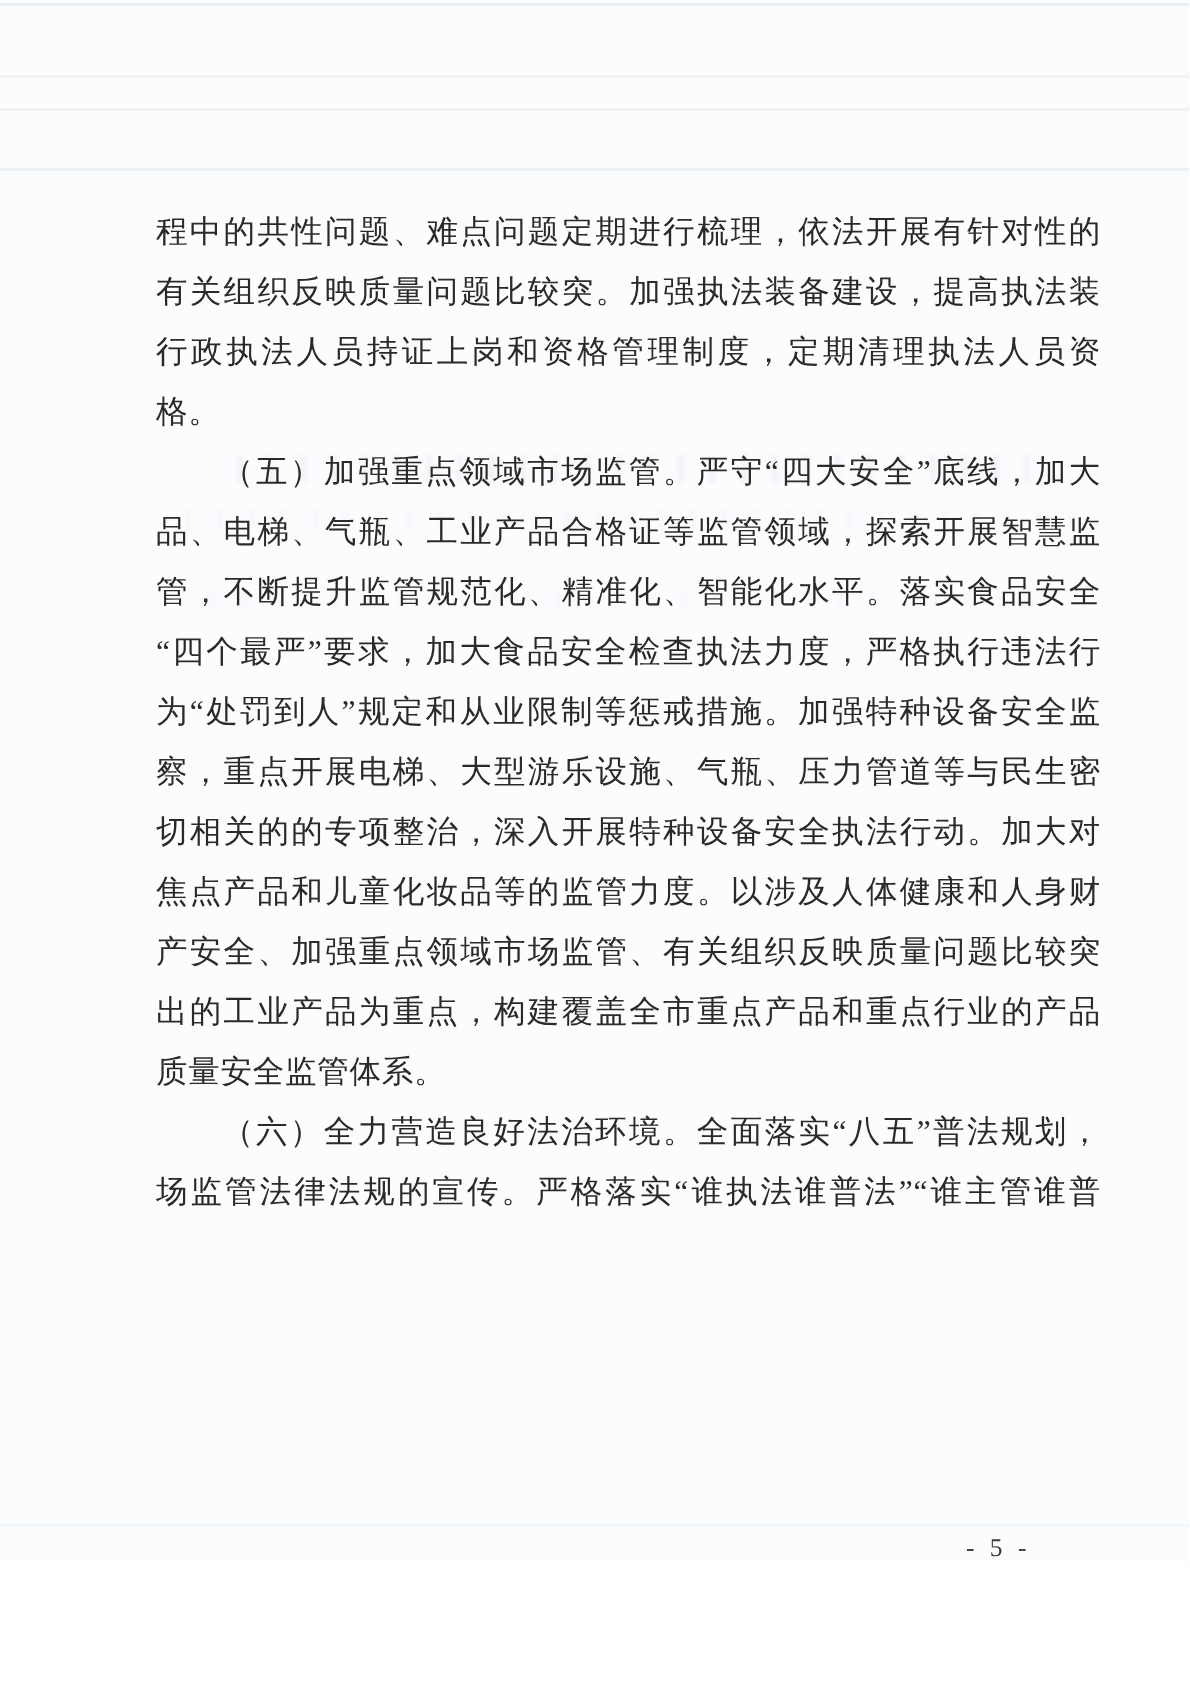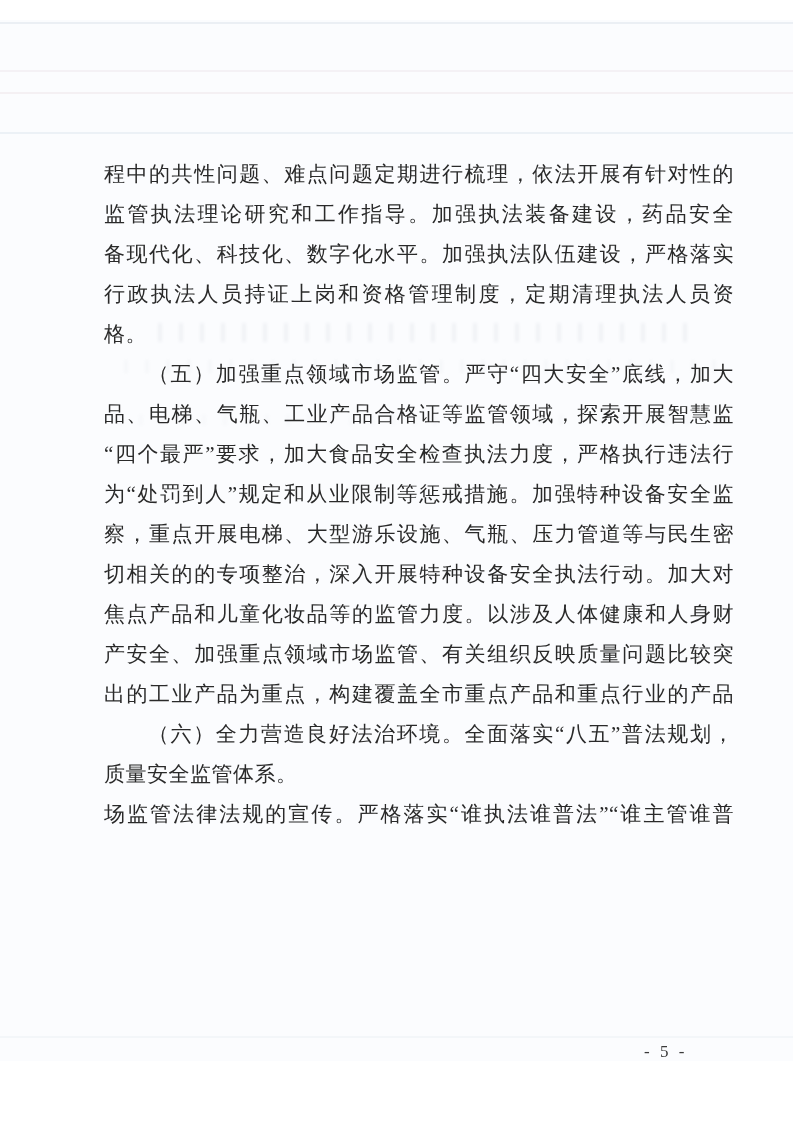--- a/index.html
+++ b/index.html
@@ -8,21 +8,20 @@
     background: #ffffff;
   }
   .page {
     position: relative;
     width: 793px;
     height: 1041px;
     background: #fbfcfe;
     overflow: hidden;
     font-family: "Liberation Serif", "DejaVu Serif", serif;
     color: #2a2a2a;
-    margin-top: 20px;
   }
   
   .scan-line {
     position: absolute;
     left: 0;
     width: 100%;
     height: 2px;
     pointer-events: none;
   }
   .scan-line.l1 { top: 2px;   background: #e9edf3; opacity: 0.9; }
@@ -84,33 +83,33 @@
   <div class="scan-line l3"></div>
   <div class="scan-line l4"></div>
   <div class="scan-line l5"></div>
 
   <div class="ghost g1"></div>
   <div class="ghost g2"></div>
   <div class="ghost g3"></div>
 
   <div class="textblock">
     <div class="line">程中的共性问题、难点问题定期进行梳理，依法开展有针对性的</div>
-    <div class="line">监管执法理论研究和工作指导。加强执法装备建设，药品安全</div>
-    <div class="line">备现代化、科技化、数字化水平。加强执法队伍建设，严格落实</div>
+    <div class="line">有关组织反映质量问题比较突。加强执法装备建设，提高执法装</div>
     <div class="line">行政执法人员持证上岗和资格管理制度，定期清理执法人员资</div>
     <div class="line short">格。</div>
     <div class="line indent">（五）加强重点领域市场监管。严守“四大安全”底线，加大</div>
     <div class="line">品、电梯、气瓶、工业产品合格证等监管领域，探索开展智慧监</div>
+    <div class="line">管，不断提升监管规范化、精准化、智能化水平。落实食品安全</div>
     <div class="line">“四个最严”要求，加大食品安全检查执法力度，严格执行违法行</div>
     <div class="line">为“处罚到人”规定和从业限制等惩戒措施。加强特种设备安全监</div>
     <div class="line">察，重点开展电梯、大型游乐设施、气瓶、压力管道等与民生密</div>
     <div class="line">切相关的的专项整治，深入开展特种设备安全执法行动。加大对</div>
     <div class="line">焦点产品和儿童化妆品等的监管力度。以涉及人体健康和人身财</div>
     <div class="line">产安全、加强重点领域市场监管、有关组织反映质量问题比较突</div>
     <div class="line">出的工业产品为重点，构建覆盖全市重点产品和重点行业的产品</div>
+    <div class="line short">质量安全监管体系。</div>
     <div class="line indent">（六）全力营造良好法治环境。全面落实“八五”普法规划，</div>
-    <div class="line short">质量安全监管体系。</div>
     <div class="line">场监管法律法规的宣传。严格落实“谁执法谁普法”“谁主管谁普</div>
   </div>
 
   <div class="page-number">- 5 -</div>
 
 </div>
 
 </body></html>

